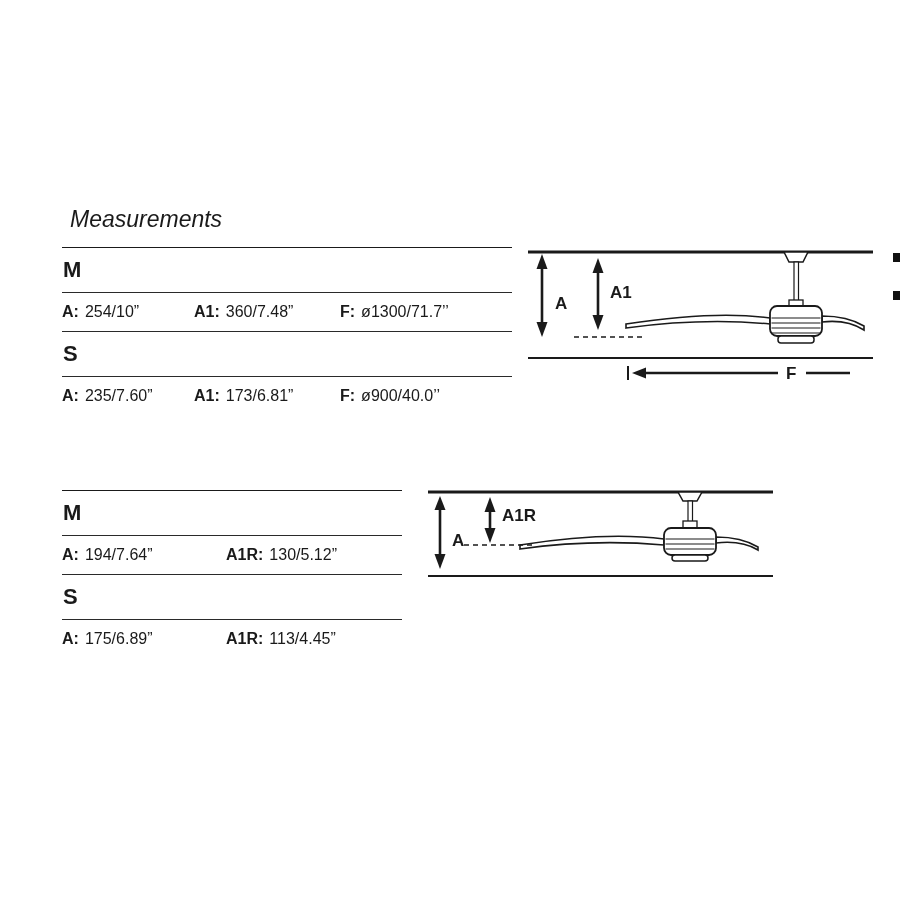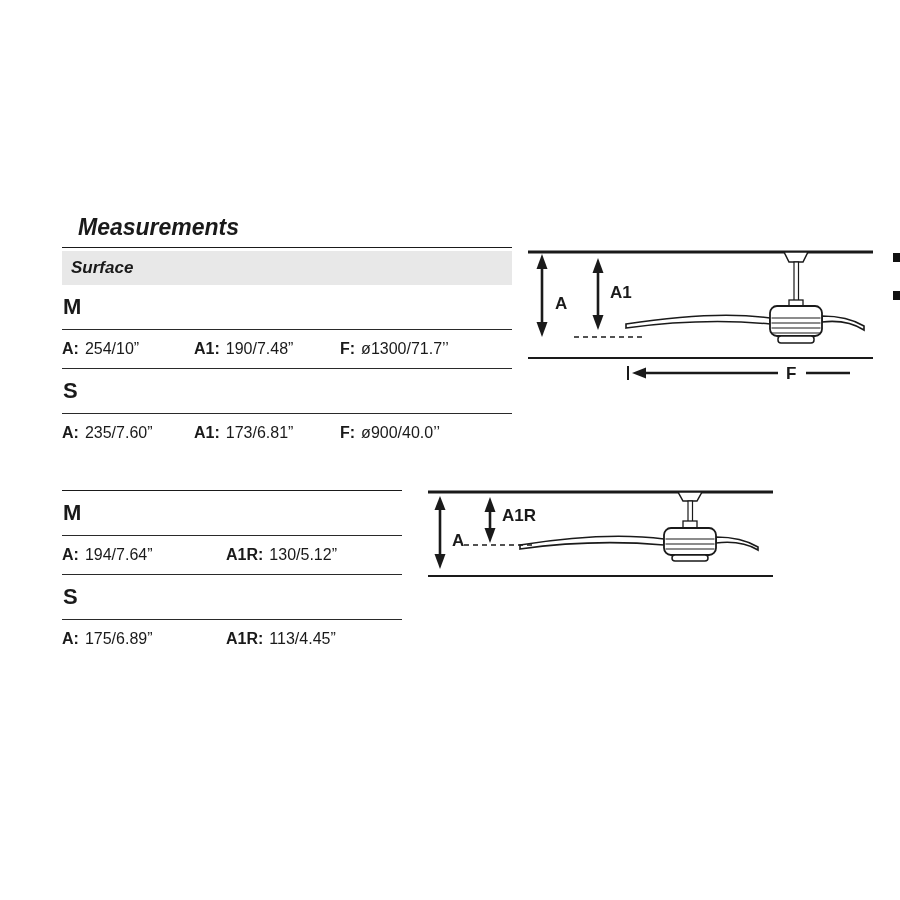--- a/index.html
+++ b/index.html
@@ -1,22 +1,22 @@
 <!DOCTYPE html>
 <html><head>
 <meta charset="utf-8">
 <style>
   html,body { margin:0; padding:0; background:#fff; }
   .canvas {
     position:relative; width:900px; height:900px; background:#ffffff;
     font-family:"Liberation Sans", sans-serif; color:#1a1a1a; overflow:hidden;
   }
   .title {
-    position:absolute; left:70px; top:206px; margin:8px;
-    font-style:italic; font-weight:700; font-size:23px; color:#1a1a1a;
+    position:absolute; left:70px; top:206px; margin:0;
+    font-style:italic; font-weight:400; font-size:23px; color:#1a1a1a;
   }
   .spec-table { position:absolute; border-top:1.5px solid #1a1a1a; }
   .spec-table.surface  { left:62px; top:247px; width:450px; }
   .spec-table.recessed { left:62px; top:490px; width:340px; }
   .thead {
     margin-top:3px; height:34px; background:#e8e8e8;
     display:flex; align-items:center; padding-left:9px; box-sizing:border-box;
     font-style:italic; font-weight:700; font-size:17px;
   }
   .size-row {
@@ -42,34 +42,31 @@
   .edge-mark.m2 { top:291px; height:9px; }
 </style>
 </head>
 <body>
 
 <div class="canvas">
 
   <h1 class="title">Measurements</h1>
 
   <section class="spec-table surface">
-    <div class="thead">
-      <span>Surface</span>
-    </div>
     <div class="size-row">
       <span>M</span>
     </div>
     <div class="spec-row">
       <span class="spec col-a">
         <span class="k">A:</span>
         <span class="v">254/10”</span>
       </span>
       <span class="spec col-a1">
         <span class="k">A1:</span>
-        <span class="v">190/7.48”</span>
+        <span class="v">360/7.48”</span>
       </span>
       <span class="spec col-f">
         <span class="k">F:</span>
         <span class="v">ø1300/71.7’’</span>
       </span>
     </div>
     <div class="size-row">
       <span>S</span>
     </div>
     <div class="spec-row last">

